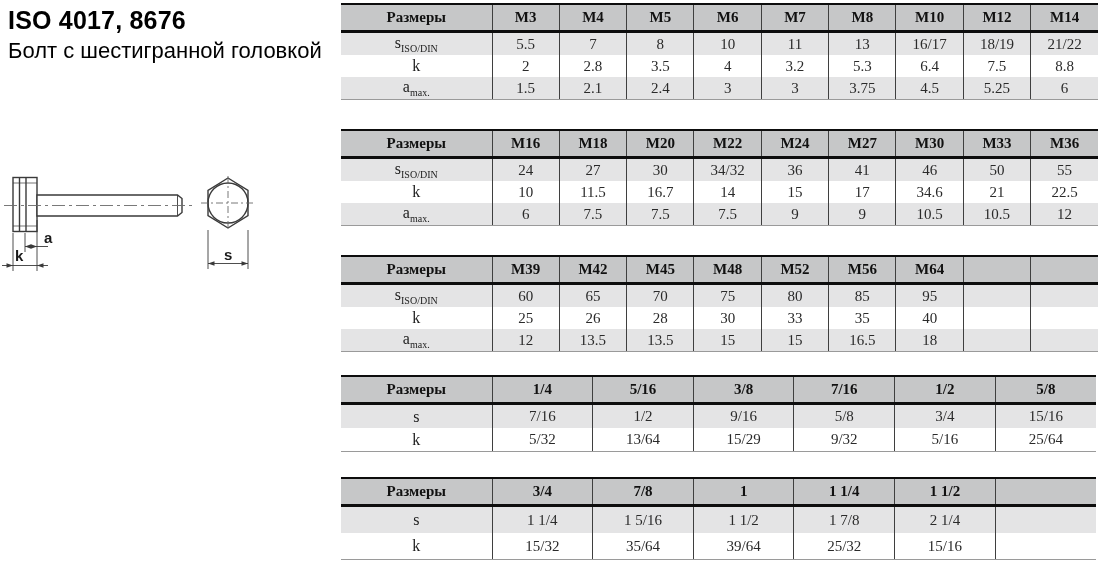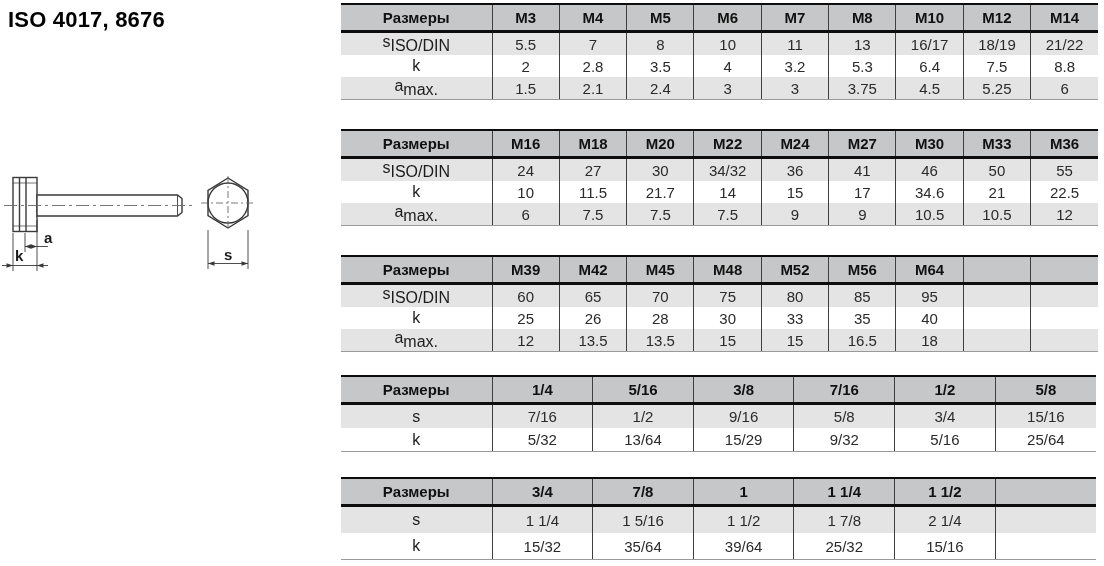--- a/index.html
+++ b/index.html
@@ -1,50 +1,51 @@
 <!DOCTYPE html>
 <html><head>
 <meta charset="utf-8">
 <style>
   html,body{margin:0;padding:0;background:#fff;}
   body{width:1104px;height:566px;font-family:"Liberation Sans",sans-serif;}
   #page{position:relative;width:1104px;height:566px;overflow:hidden;background:#ffffff;}
 
   
   .left-panel{position:absolute;left:8px;top:4px;width:330px;color:#000;}
-  .std-line{font-size:22px;font-weight:bold;line-height:32px;letter-spacing:0.2px;}
+  .std-line{font-size:25px;font-weight:bold;line-height:32px;letter-spacing:0.2px;}
   .desc-line{font-size:22px;font-weight:400;line-height:30px;}
 
   
   .drawing{position:absolute;left:0;top:168px;width:310px;height:112px;}
 
   
-  table.tbl{position:absolute;left:341px;border-collapse:collapse;table-layout:fixed;background:#fff;}
+  table.tbl{position:absolute;left:341px;border-collapse:collapse;table-layout:fixed;background:#fff;font-family:Liberation Serif, serif;}
   table.t9{width:757px;}
   table.t6{width:755px;}
   .tbl th,.tbl td{padding:0;text-align:center;vertical-align:middle;overflow:hidden;white-space:nowrap;}
   .tbl th{background:#c6c7c8;color:#111;font-size:15px;font-weight:bold;
           border-top:2.5px solid #0d0d0d;border-bottom:3px solid #0d0d0d;height:25px;}
   .tbl td{font-size:15px;color:#2a2a2a;}
   .t9 td{height:22px;}
   .t6 td{height:23px;}
   .t6b td{height:26px;}
   .tbl th + th, .tbl td + td{border-left:1.2px solid #3f3f3f;}
   .tbl tr.shade td{background:#e4e4e5;}
   .tbl tr:last-child td{border-bottom:1.5px solid #9a9a9a;}
   .tbl td.lblcell{font-size:16px;color:#1c1c1c;}
-  .tbl td.lblcell sub, .tbl th sub{font-size:16px;}
+  .tbl td.lblcell sub, .tbl th sub{font-size:10px;}
 </style>
 </head>
 <body>
 
 <div id="page">
 
   <div class="left-panel">
     <div class="std-line">ISO 4017, 8676</div>
+    <div class="desc-line">Болт с шестигранной головкой</div>
   </div>
 
   <svg class="drawing" viewBox="0 168 310 112" xmlns="http://www.w3.org/2000/svg">
     <g stroke="#3a3a3a" stroke-width="1.4" fill="none">
 
       <rect x="13" y="177.5" width="24" height="54" fill="#ffffff"></rect>
       <line x1="19.5" y1="177.5" x2="19.5" y2="231.5"></line>
       <line x1="26" y1="177.5" x2="26" y2="231.5"></line>
       <line x1="13" y1="183" x2="37" y2="183" stroke-width="0.7"></line>
       <line x1="13" y1="226" x2="37" y2="226" stroke-width="0.7"></line>
@@ -194,21 +195,21 @@
           <td>36</td>
           <td>41</td>
           <td>46</td>
           <td>50</td>
           <td>55</td>
         </tr>
         <tr>
           <td class="lblcell"><span>k</span></td>
           <td>10</td>
           <td>11.5</td>
-          <td>21.7</td>
+          <td>16.7</td>
           <td>14</td>
           <td>15</td>
           <td>17</td>
           <td>34.6</td>
           <td>21</td>
           <td>22.5</td>
         </tr>
         <tr class="shade">
           <td class="lblcell"><span>a</span><sub>max.</sub></td>
           <td>6</td>

